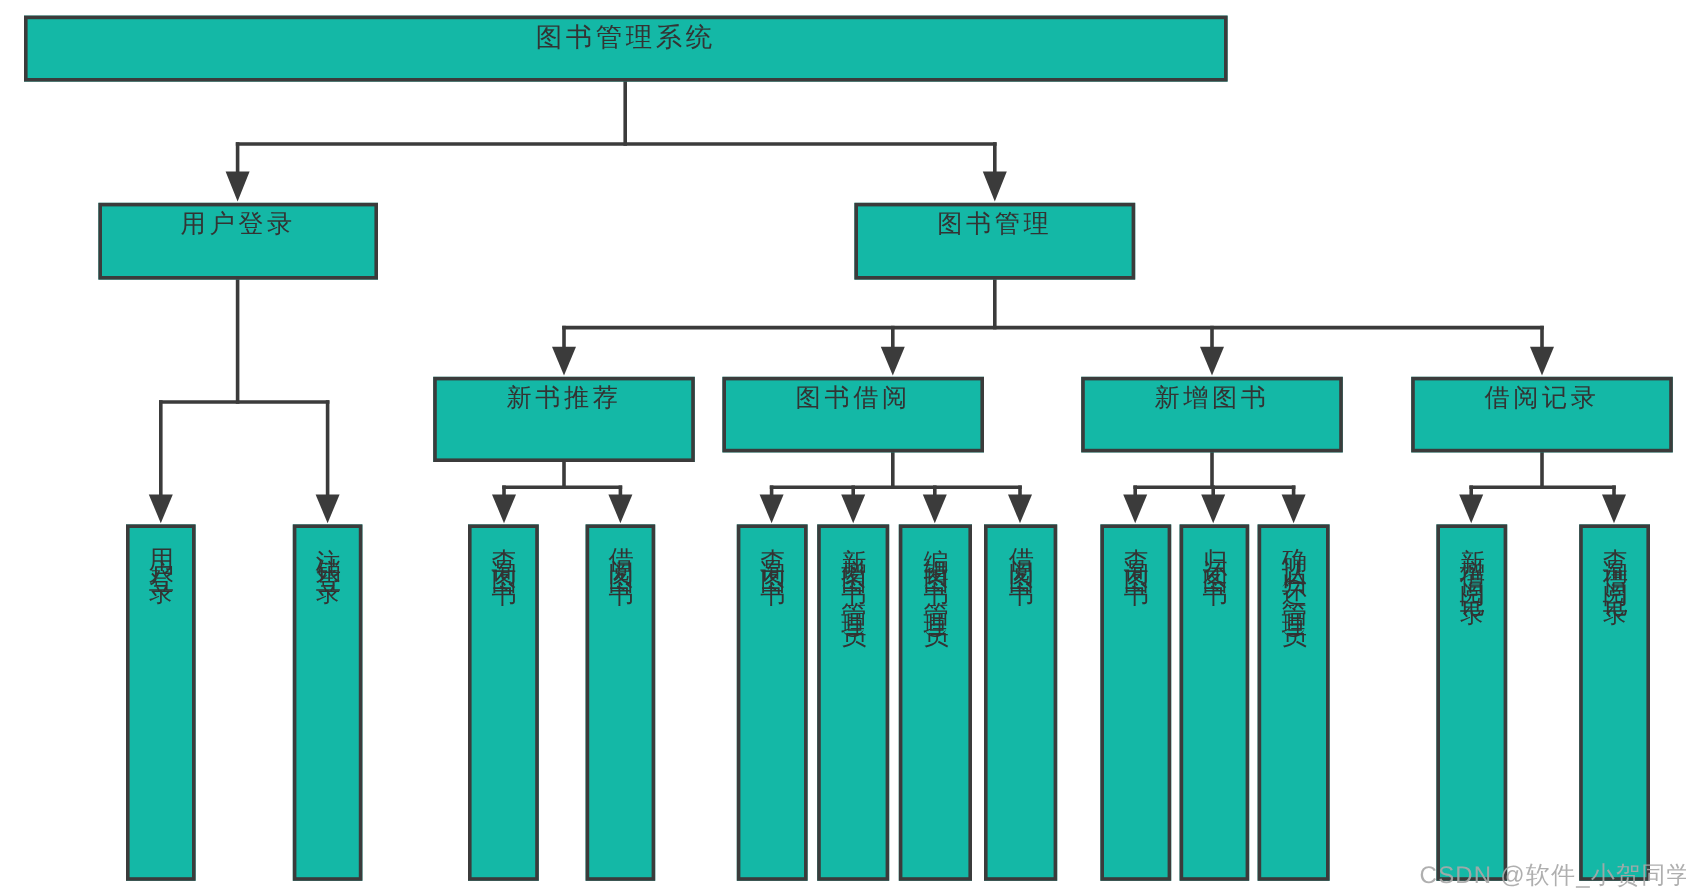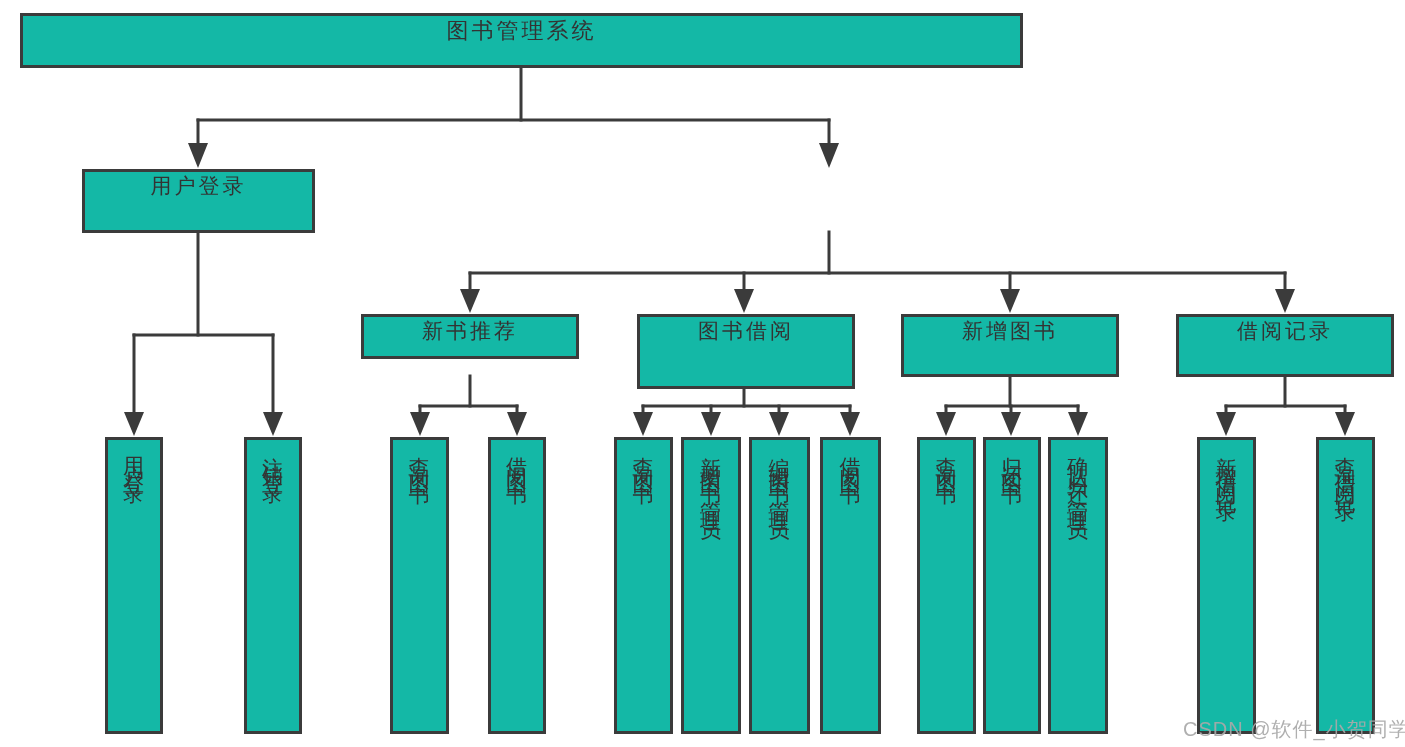--- a/index.html
+++ b/index.html
@@ -112,25 +112,28 @@
     </g>
   </svg>
 
   <div class="node h root" style="left:20px;top:13px;width:1003px;height:55px">
     <span>图书管理系统</span>
   </div>
 
   <div class="node h" style="left:82px;top:169px;width:233px;height:64px">
     <span>用户登录</span>
   </div>
+  <div class="node h" style="left:712px;top:169px;width:234px;height:64px">
+    <span>图书管理</span>
+  </div>
 
-  <div class="node h" style="left:361px;top:314px;width:218px;height:45px">
+  <div class="node h" style="left:361px;top:314px;width:218px;height:71px">
     <span>新书推荐</span>
   </div>
-  <div class="node h" style="left:637px;top:314px;width:218px;height:75px">
+  <div class="node h" style="left:602px;top:314px;width:218px;height:63px">
     <span>图书借阅</span>
   </div>
   <div class="node h" style="left:901px;top:314px;width:218px;height:63px">
     <span>新增图书</span>
   </div>
   <div class="node h" style="left:1176px;top:314px;width:218px;height:63px">
     <span>借阅记录</span>
   </div>
 
   <div class="node v" style="left:105px;width:58px">

